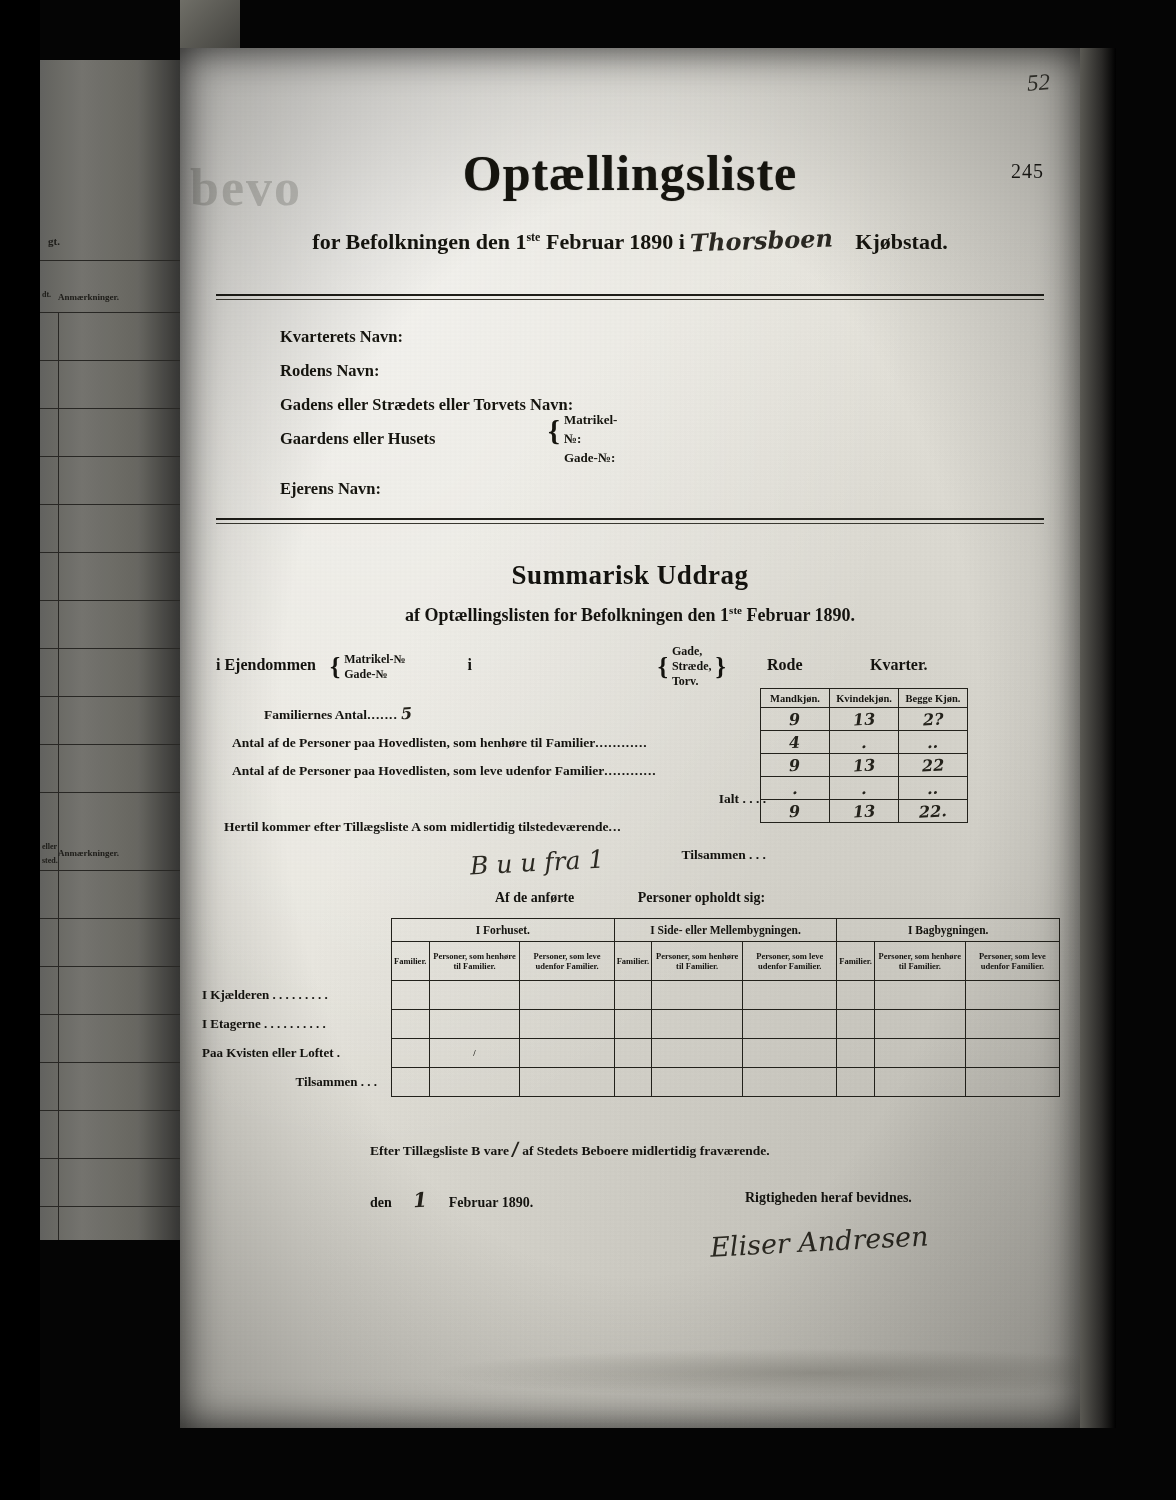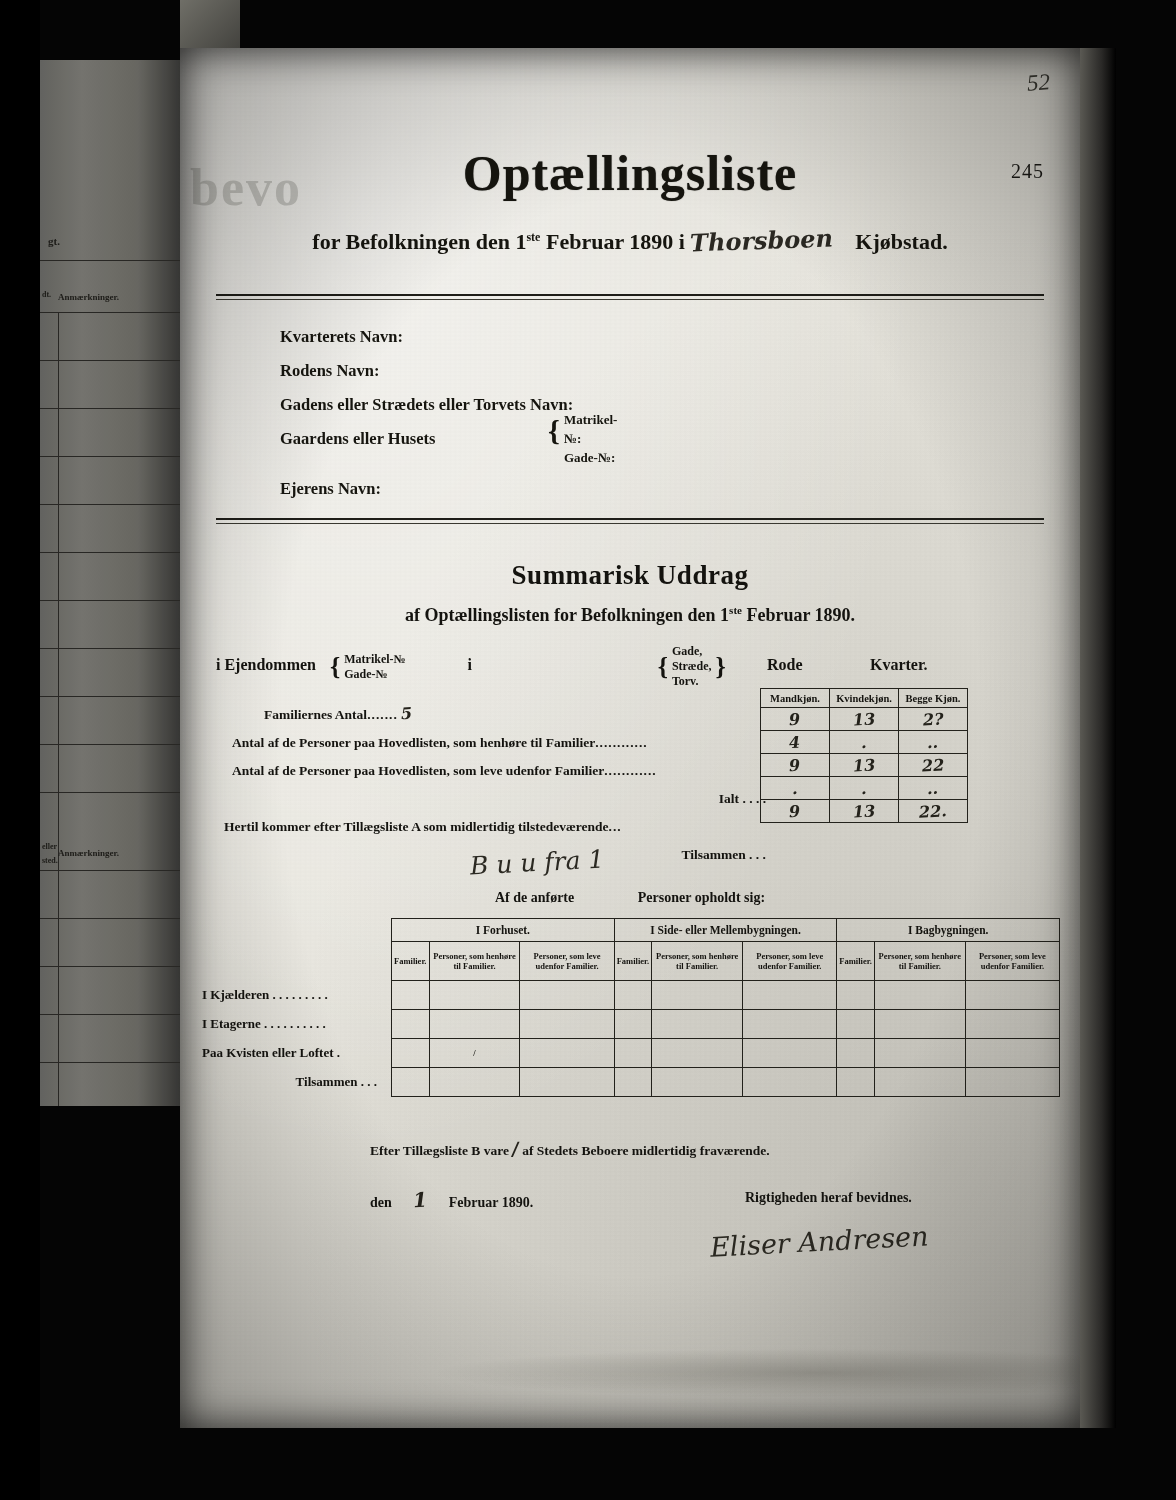--- a/index.html
+++ b/index.html
@@ -22,21 +22,21 @@
   }
   
   .edge-left {
     position: absolute; left: 0; top: 0; width: 40px; height: 1500px;
     background: #000;
   }
   
   .left-page {
     position: absolute;
     left: 40px; top: 60px;
-    width: 140px; height: 1046px;
+    width: 140px; height: 1180px;
     background: linear-gradient(90deg, #6a6a66 0%, #7d7c76 30%, #6f6e68 70%, #3a3a38 100%);
     opacity: .93;
     overflow: hidden;
     font-family: "Liberation Serif", serif;
   }
   .left-page .lp-head {
     position: absolute; font-size: 11px; color: #21201c; font-weight: bold;
   }
   .left-page .lp-rule {
     position: absolute; background: #2b2a27; height: 1px;

